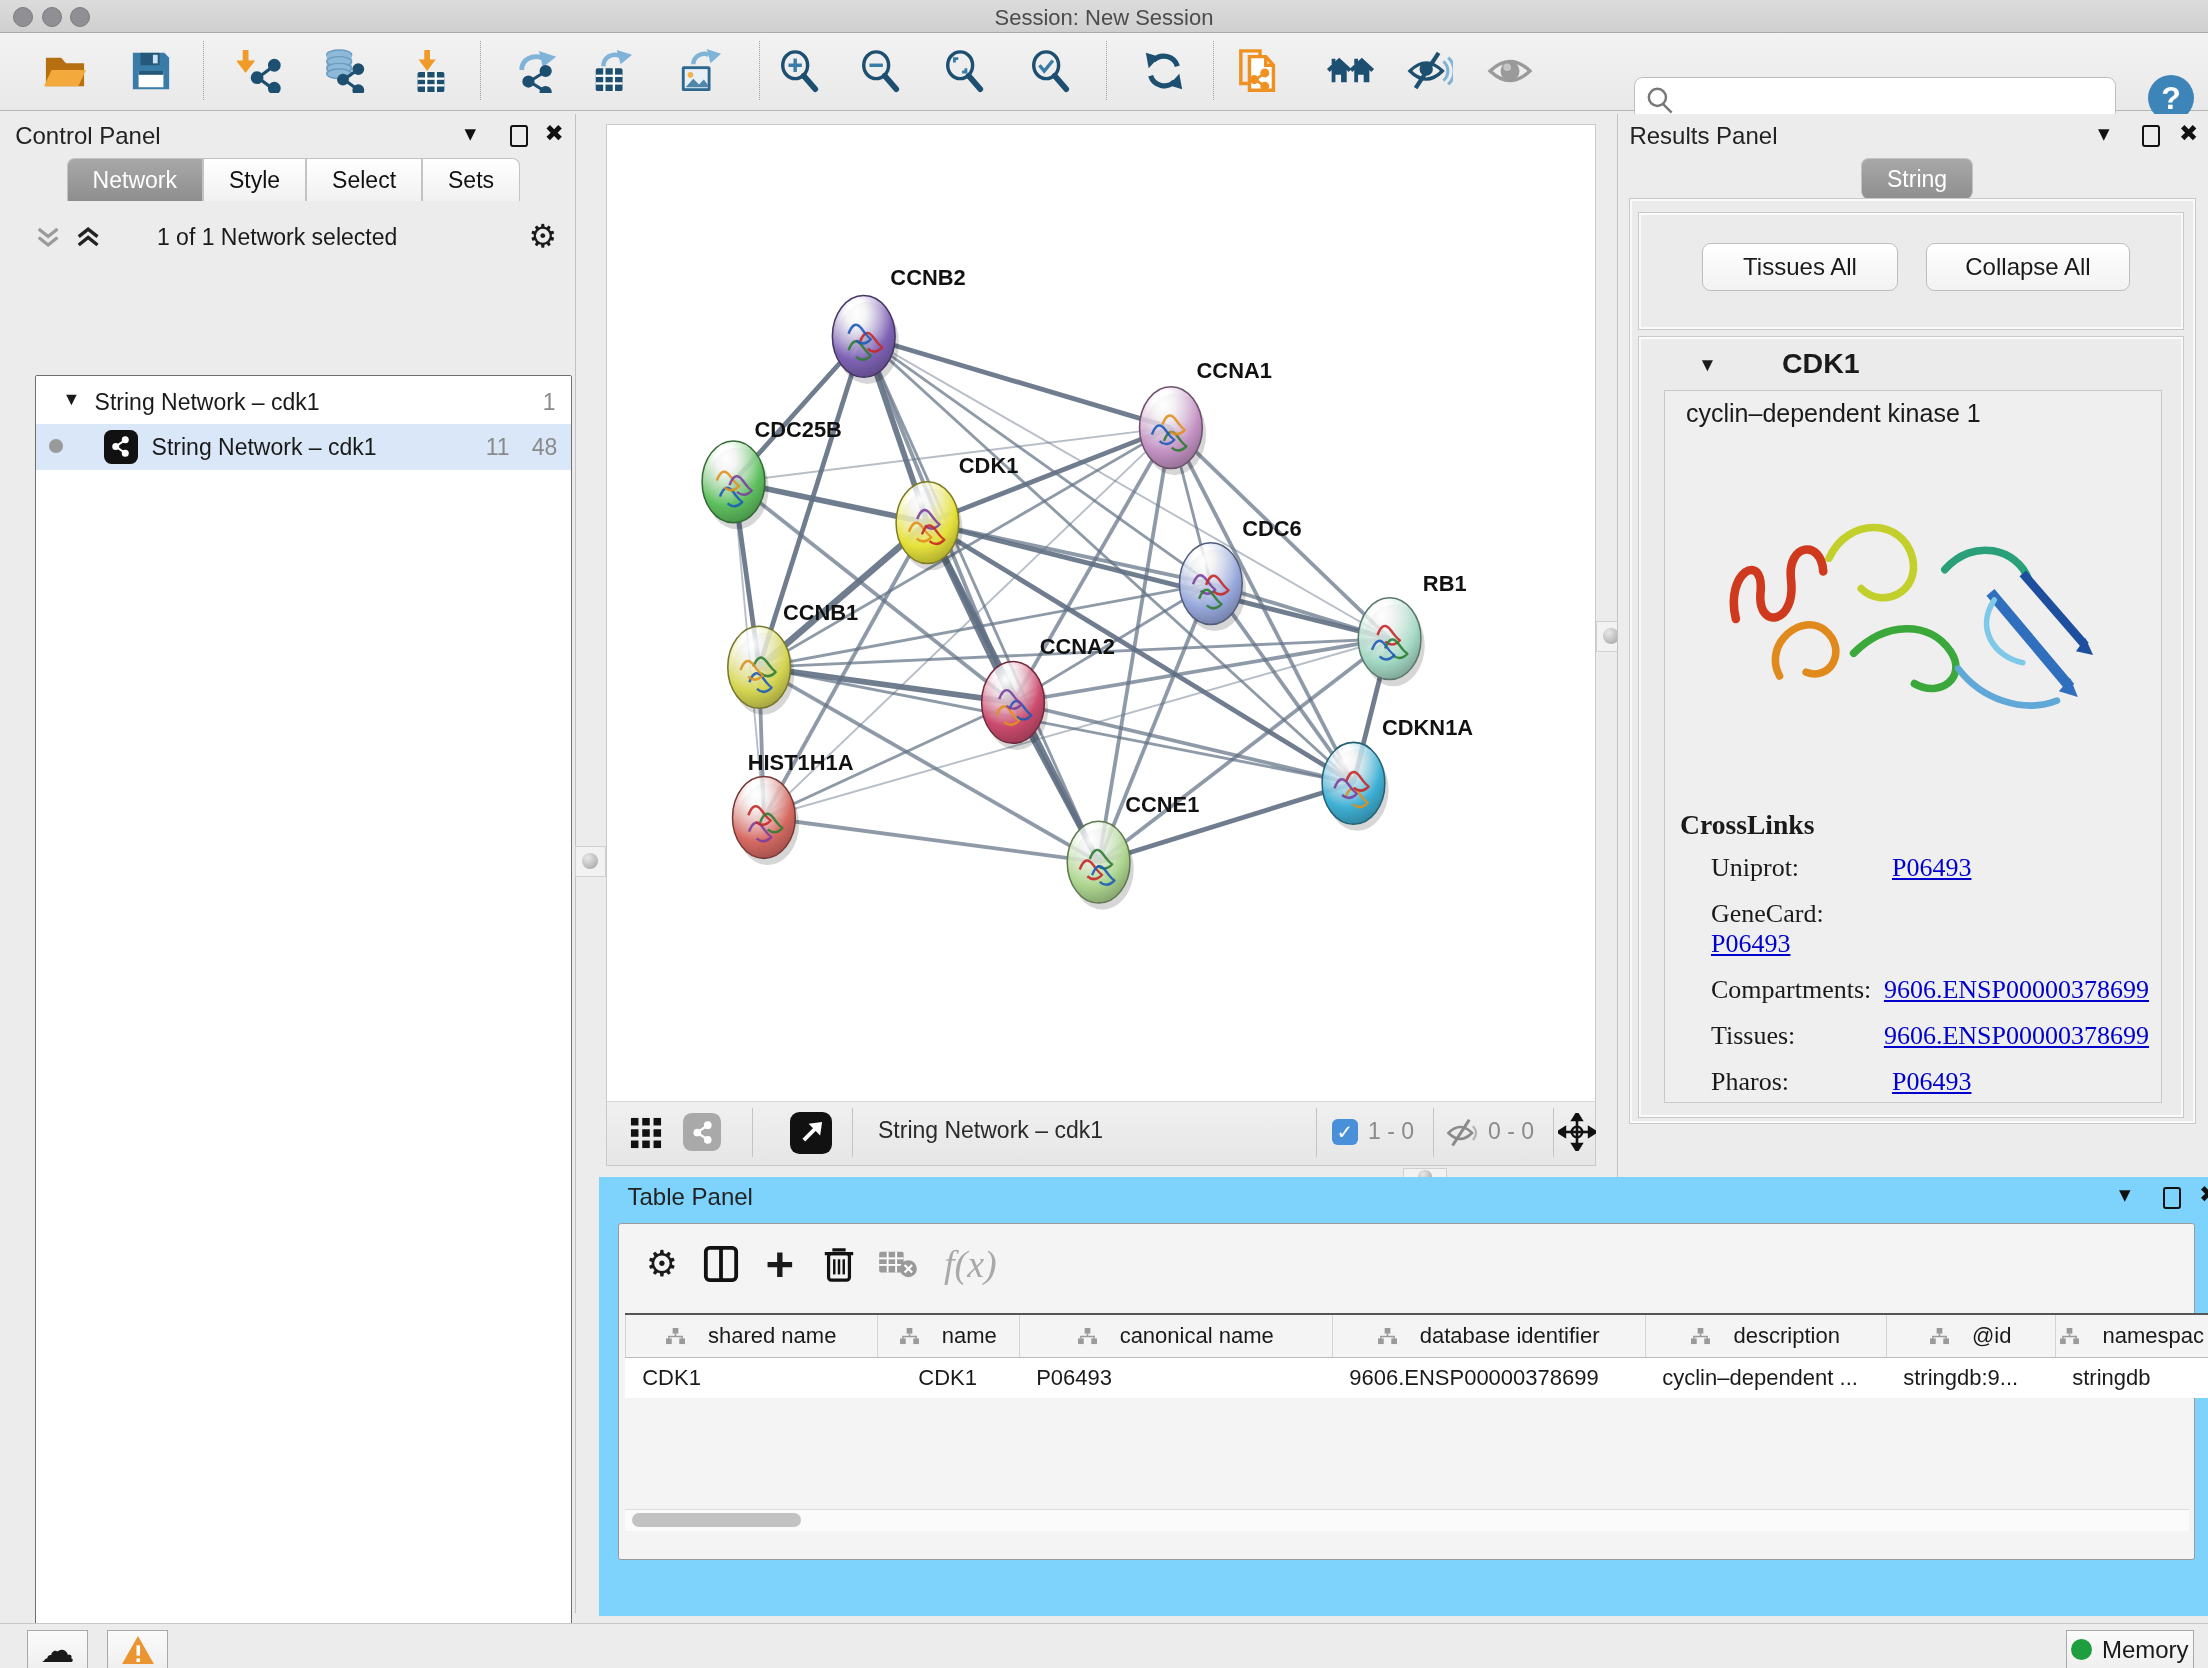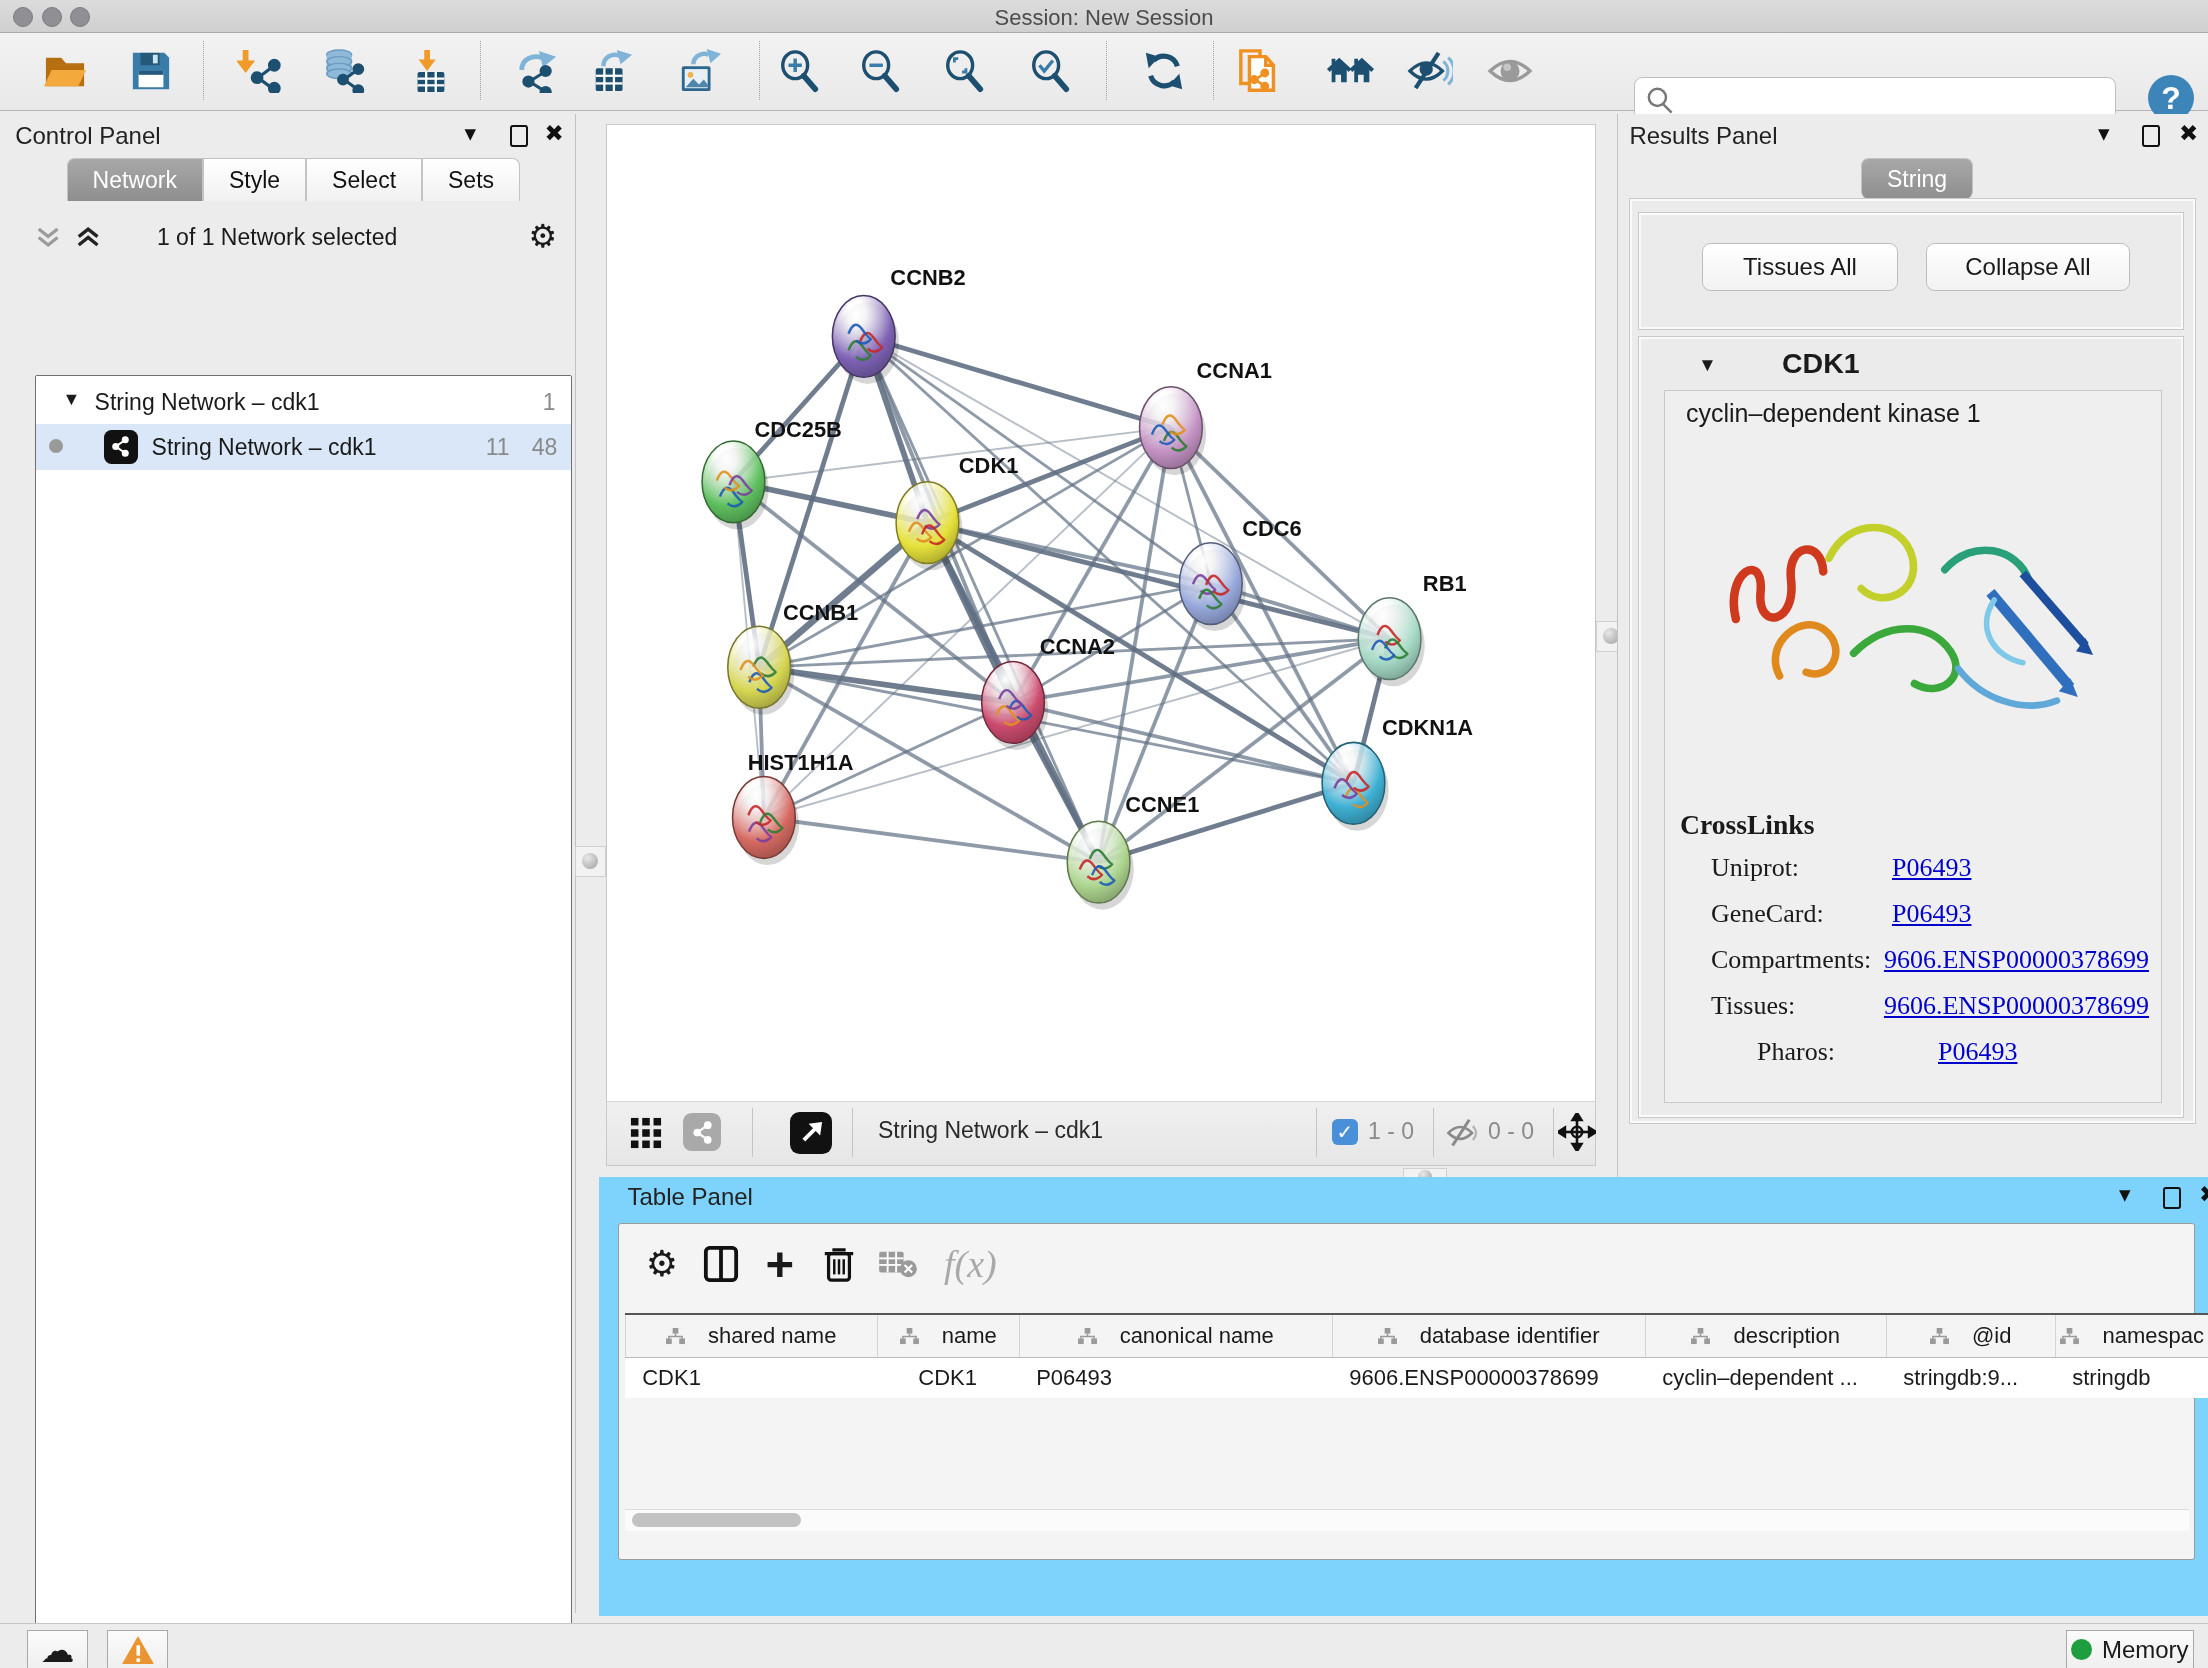--- a/index.html
+++ b/index.html
@@ -623,34 +623,34 @@
           <polygon points="404,198 386,194 396,180" fill="#1d4f9e"></polygon>
           <path d="M300 140 C280 170 300 200 330 206" stroke="#7ec8e8" stroke-width="6" fill="none" stroke-linecap="round"></path>
         </svg>
 
         <span class="abs serif" style="left:15px;top:418px;font-size:27.6px;font-weight:bold">CrossLinks</span>
         <div class="abs" style="left:46px;top:462px;width:438px">
             <div class="serif" style="display: flex; margin-bottom: 16px; font-size: 26px;">
               <span style="width: 181px;">Uniprot:</span>
               <span class="xlink">P06493</span>
             </div>
-            <div class="serif" style="display: flex; margin-bottom: 16px; font-size: 26px;">
+            <div class="serif" style="display: flex; margin-bottom: 16px; font-size: 26px; flex-direction: column;">
               <span style="width: 181px;">GeneCard:</span>
               <span class="xlink">P06493</span>
             </div>
             <div class="serif" style="display: flex; margin-bottom: 16px; font-size: 26px;">
               <span style="width: 181px;">Compartments:</span>
               <span class="xlink">9606.ENSP00000378699</span>
             </div>
             <div class="serif" style="display: flex; margin-bottom: 16px; font-size: 26px; gap: 8px;">
               <span style="width: 181px;">Tissues:</span>
               <span class="xlink">9606.ENSP00000378699</span>
             </div>
             <div class="serif" style="display: flex; margin-bottom: 16px; font-size: 26px;">
-              <span style="width: 181px; margin-left: 46px;">Pharos:</span>
+              <span style="width: 181px;">Pharos:</span>
               <span class="xlink">P06493</span>
             </div>
           </div>
       </div>
     </div>
   </div>
 </div>
 
 <div class="abs" style="left:599px;top:1177px;width:1609px;height:439px;background:#7dd3fc">
   <span class="abs ptitle" style="left:28.5px;top:5.7px">Table Panel</span>

